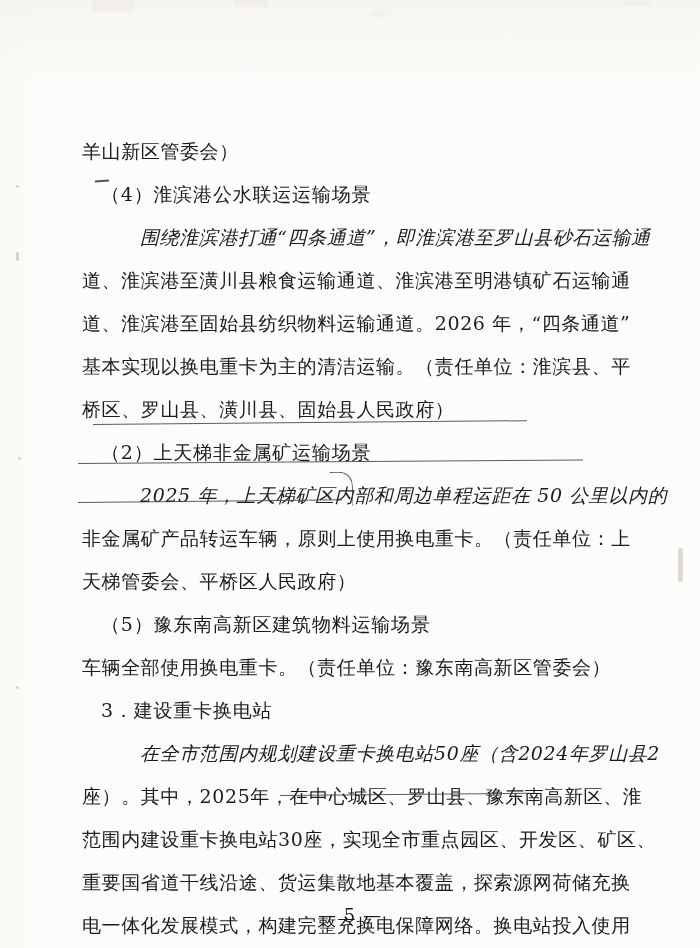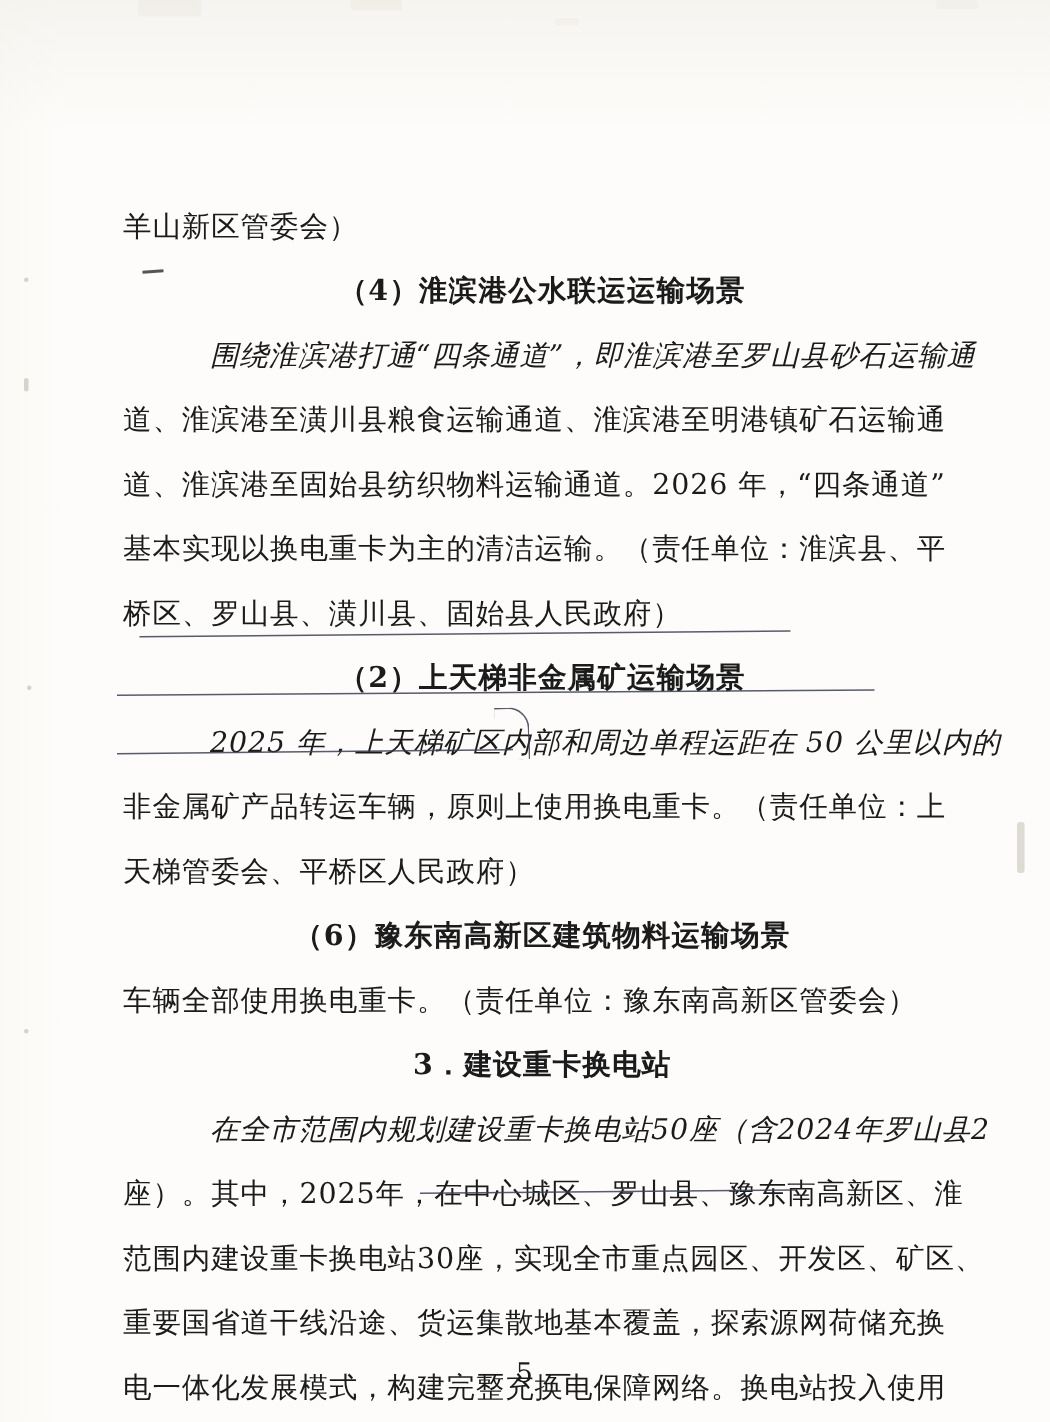--- a/index.html
+++ b/index.html
@@ -58,23 +58,22 @@
   p.line {
     margin: 4px;
     font-size: 19px;
     line-height: 39px;
     color: #1b1b1b;
     letter-spacing: 0.6px;
     white-space: pre;
     font-family: "DejaVu Serif", "Liberation Serif", serif;
   }
   p.bold {
-    font-weight: bold;
+    font-weight: normal;
     letter-spacing: 0.8px;
-    text-align: center;
   }
   .ind1 { text-indent: 0; }
   .ind2 { padding-left: 19px; }
   .ind3 { padding-left: 58px; font-style: italic; }
 
   
   .pen {
     position: absolute;
     height: 0;
     border-bottom: 1.6px solid #3a3f52;
@@ -135,21 +134,21 @@
     <p class="line bold ind2">（4）淮滨港公水联运运输场景</p>
     <p class="line ind3">围绕淮滨港打通“四条通道”，即淮滨港至罗山县砂石运输通</p>
     <p class="line ind1">道、淮滨港至潢川县粮食运输通道、淮滨港至明港镇矿石运输通</p>
     <p class="line ind1">道、淮滨港至固始县纺织物料运输通道。2026 年，“四条通道”</p>
     <p class="line ind1">基本实现以换电重卡为主的清洁运输。（责任单位：淮滨县、平</p>
     <p class="line ind1">桥区、罗山县、潢川县、固始县人民政府）</p>
     <p class="line bold ind2">（2）上天梯非金属矿运输场景</p>
     <p class="line ind3">2025 年，上天梯矿区内部和周边单程运距在 50 公里以内的</p>
     <p class="line ind1">非金属矿产品转运车辆，原则上使用换电重卡。（责任单位：上</p>
     <p class="line ind1">天梯管委会、平桥区人民政府）</p>
-    <p class="line bold ind2">（6）豫东南高新区建筑物料运输场景</p>
+    <p class="line bold ind2">（5）豫东南高新区建筑物料运输场景</p>
     <p class="line ind1">车辆全部使用换电重卡。（责任单位：豫东南高新区管委会）</p>
     <p class="line bold ind2">3．建设重卡换电站</p>
     <p class="line ind3">在全市范围内规划建设重卡换电站50座（含2024年罗山县2</p>
     <p class="line ind1">座）。其中，2025年，在中心城区、罗山县、豫东南高新区、淮</p>
     <p class="line ind1">范围内建设重卡换电站30座，实现全市重点园区、开发区、矿区、</p>
     <p class="line ind1">重要国省道干线沿途、货运集散地基本覆盖，探索源网荷储充换</p>
     <p class="line ind1">电一体化发展模式，构建完整充换电保障网络。换电站投入使用</p>
     <p class="line ind1">后，由县区财政部门对投资方给予不高于设备（换电系统、充电</p>
   </div>
 

